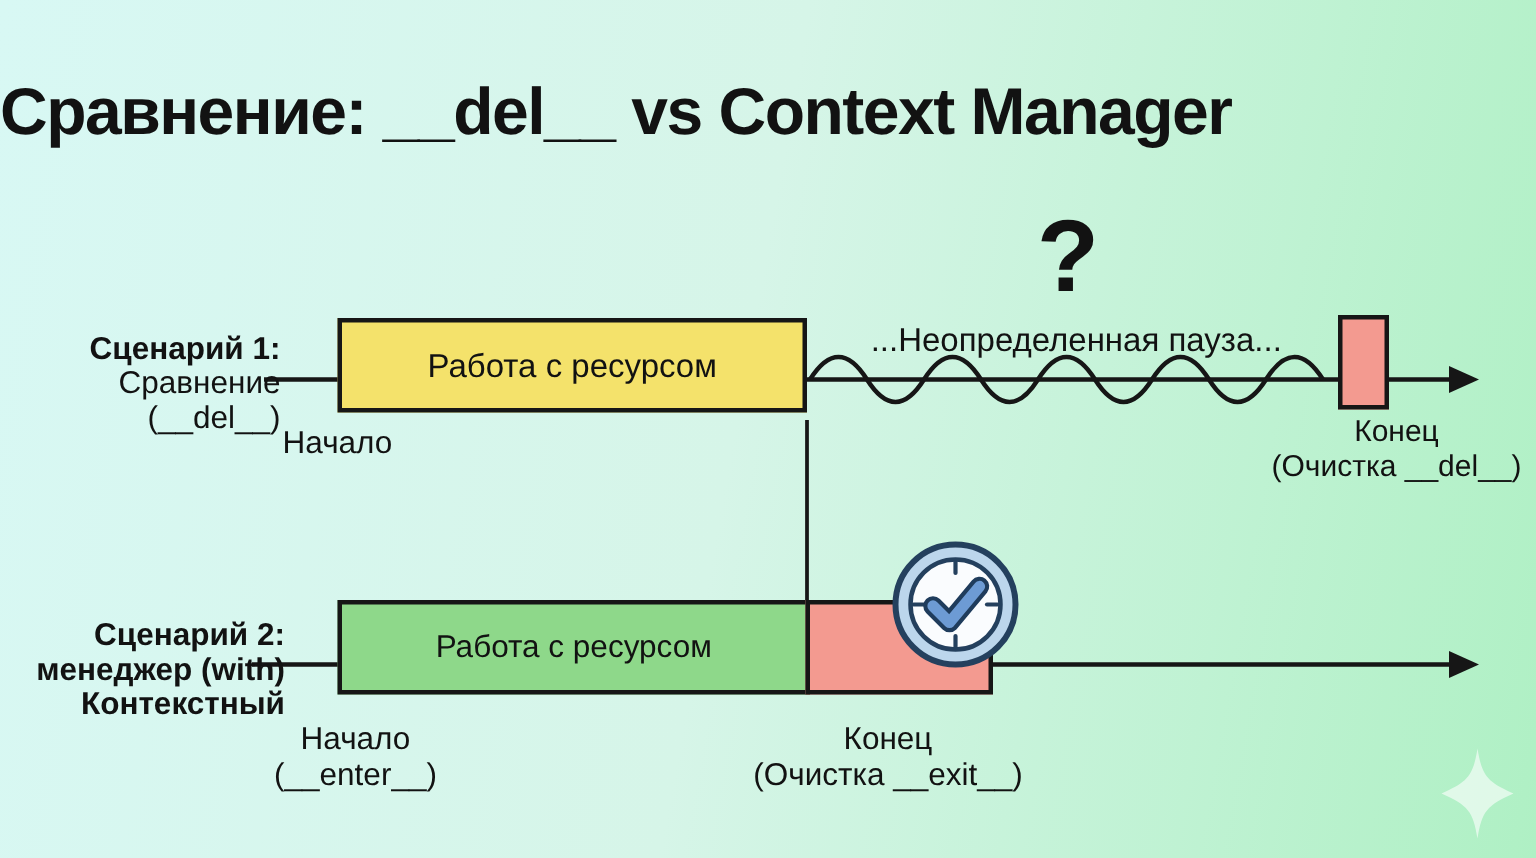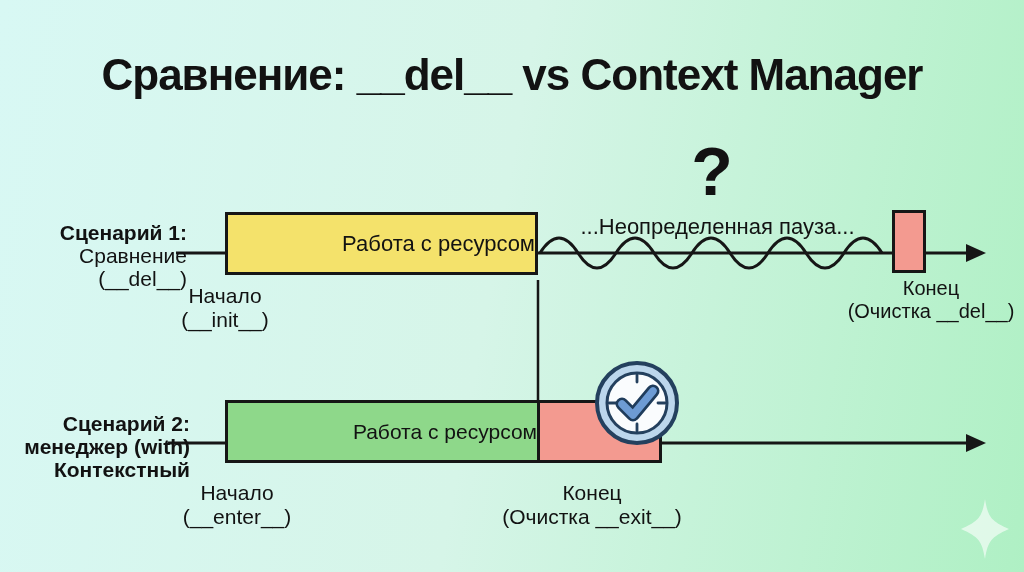--- a/index.html
+++ b/index.html
@@ -7,29 +7,28 @@
     position:relative;
     width:1024px;height:572px;
     overflow:hidden;
     background:linear-gradient(100deg,#d8f8f4 0%,#d6f5e8 48%,#aff0c4 100%);
     font-family:"Liberation Sans", sans-serif;
     color:#121212;
   }
   .abs{position:absolute;}
   #title{
     left:0;top:50px;width:1024px;
-    text-align:center;
     font-size:44px;font-weight:700;letter-spacing:-1px;
     z-index:3;
   }
   svg.layer{position:absolute;left:0;top:0;z-index:1;}
   .box{
     position:absolute;z-index:2;
     border:3px solid #161616;box-sizing:border-box;
-    display:flex;flex-direction:column;align-items:flex-end;justify-content:center;
+    display:flex;flex-direction:column;align-items:center;justify-content:center;
     font-size:22px;line-height:26px;text-align:center;
   }
   #work-box-1{left:225px;top:212px;width:313px;height:63px;background:#f4e26b;}
   #cleanup-box-1{left:892px;top:210px;width:34px;height:63px;background:#f39a90;}
   #work-box-2{left:225px;top:400px;width:315px;height:63px;background:#8ed88a;font-size:21px;line-height:25px;}
   #cleanup-box-2{left:537px;top:400px;width:125px;height:63px;background:#f39a90;}
   .side-label{
     z-index:3;text-align:right;font-size:21px;line-height:23px;
   }
   #scenario1-label{left:15px;top:221px;width:172px;}
@@ -81,21 +80,20 @@
     <div>(__del__)</div>
   </div>
 
   <div id="work-box-1" class="box">
     <div>Работа с ресурсом</div>
   </div>
   <div id="cleanup-box-1" class="box"></div>
 
   <div id="start-label-1" class="abs tick-label">
     <div>Начало</div>
-    <div>(__init__)</div>
   </div>
   <div id="pause-label" class="abs">...Неопределенная пауза...</div>
   <div id="question-mark" class="abs">?</div>
   <div id="end-label-1" class="abs tick-label">
     <div>Конец</div>
     <div>(Очистка __del__)</div>
   </div>
 
   <div id="scenario2-label" class="abs side-label">
     <div>Сценарий 2:</div>

